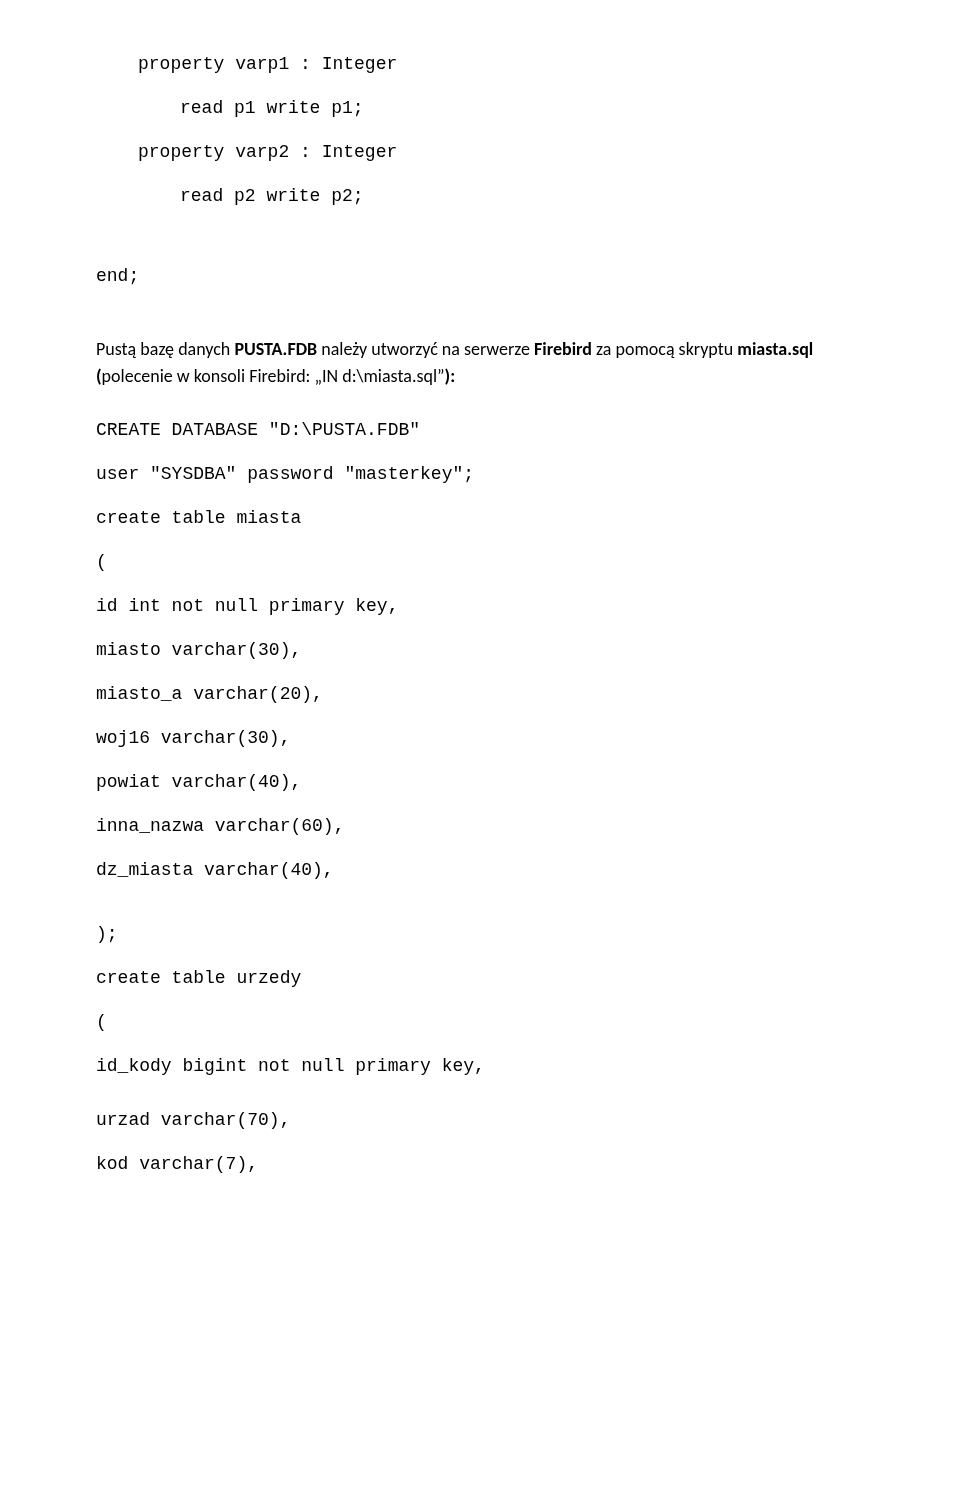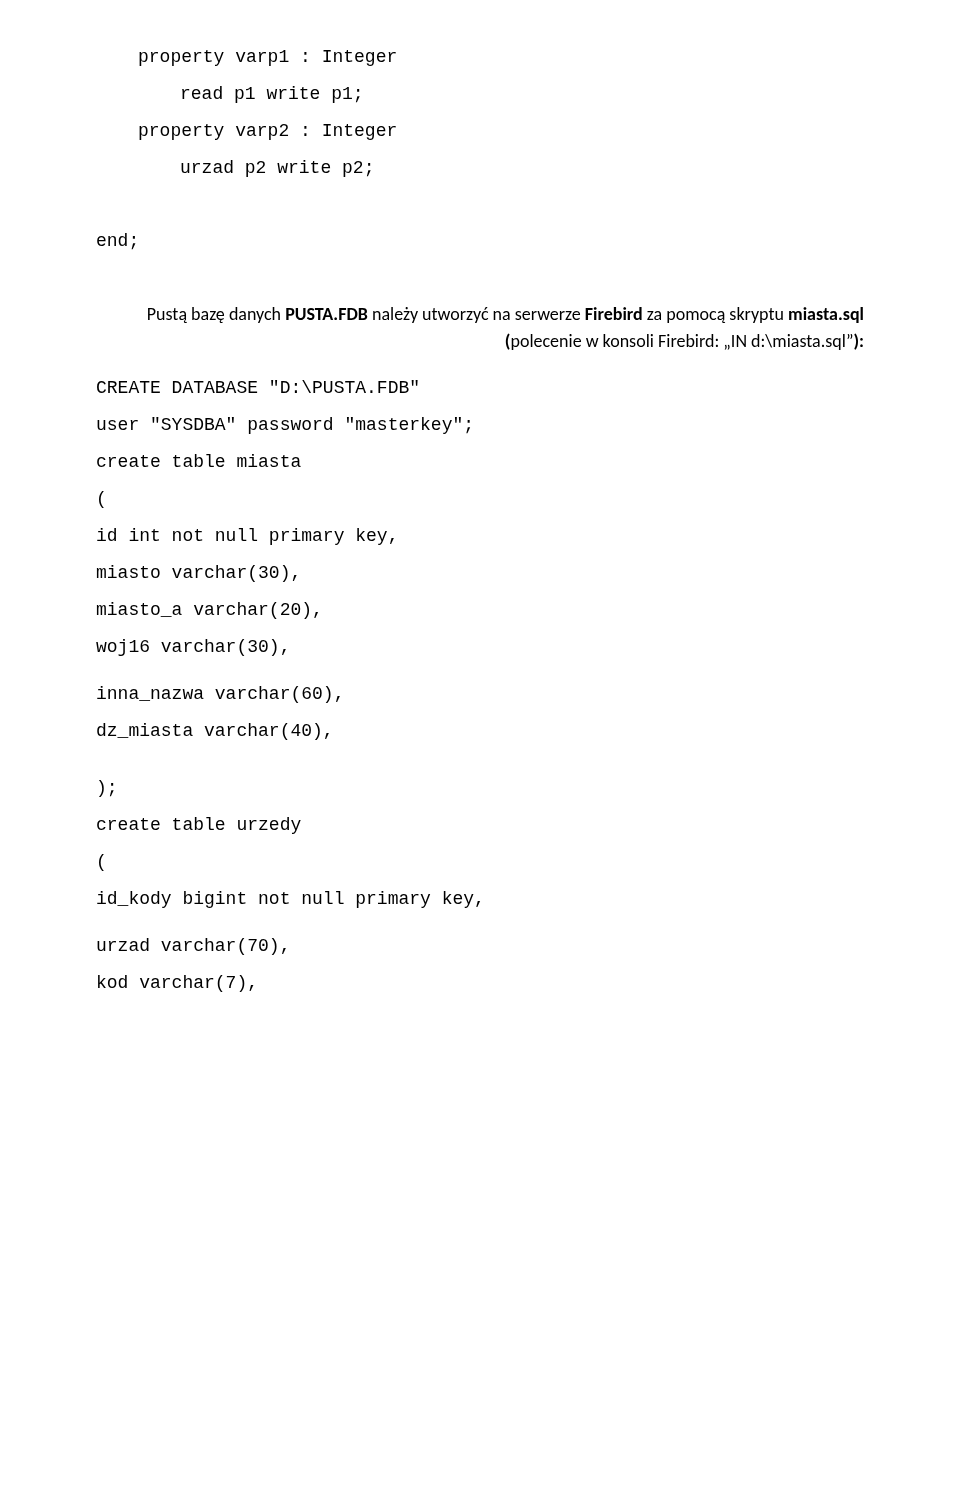--- a/index.html
+++ b/index.html
@@ -10,47 +10,47 @@
   }
   .page {
     padding: 44px 96px 96px 96px;
     font-family: "Courier New", Courier, monospace;
     font-size: 18px;
     line-height: 1.5;
     color: #000;
   }
   .code-line {
     white-space: pre;
+    margin-top: 7px;
   }
   .indent1 { padding-left: 42px; }
   .indent2 { padding-left: 84px; }
   .para {
     font-family: Calibri, Arial, sans-serif;
     font-size: 18px;
     line-height: 1.5;
-    text-align: right;
   }
   .bold { font-weight: bold; }
   .spacer-xs { height: 10px; }
   .spacer-sm { height: 20px; }
   .spacer-xl { height: 46px; }
   .end-block { padding-left: 0; }
 </style>
 </head>
 <body>
 
 <div class="page">
 
   <div class="code-line indent1">property varp1 : Integer</div>
   <div class="spacer-xs"></div>
   <div class="code-line indent2">read p1 write p1;</div>
   <div class="spacer-xs"></div>
   <div class="code-line indent1">property varp2 : Integer</div>
   <div class="spacer-xs"></div>
-  <div class="code-line indent2">urzad p2 write p2;</div>
+  <div class="code-line indent2">read p2 write p2;</div>
 
   <div class="spacer-xl"></div>
 
   <div class="code-line end-block">end;</div>
 
   <div class="spacer-xl"></div>
 
   <div class="para">
     <span>Pustą bazę danych </span><span class="bold">PUSTA.FDB</span><span> należy utworzyć na serwerze </span><span class="bold">Firebird</span><span> za pomocą skryptu </span><span class="bold">miasta.sql</span><span class="bold"> (</span><span>polecenie w konsoli Firebird: „IN d:\miasta.sql”</span><span class="bold">):</span>
   </div>
@@ -66,20 +66,21 @@
   <div class="code-line">(</div>
   <div class="spacer-xs"></div>
   <div class="code-line">id int not null primary key,</div>
   <div class="spacer-xs"></div>
   <div class="code-line">miasto varchar(30),</div>
   <div class="spacer-xs"></div>
   <div class="code-line">miasto_a varchar(20),</div>
   <div class="spacer-xs"></div>
   <div class="code-line">woj16 varchar(30),</div>
   <div class="spacer-xs"></div>
+  <div class="code-line">powiat varchar(40),</div>
   <div class="spacer-xs"></div>
   <div class="code-line">inna_nazwa varchar(60),</div>
   <div class="spacer-xs"></div>
   <div class="code-line">dz_miasta varchar(40),</div>
   <div class="spacer-xs"></div>
   <div class="spacer-xs"></div>
   <div class="spacer-xs"></div>
   <div class="code-line">);</div>
   <div class="spacer-xs"></div>
   <div class="code-line">create table urzedy</div>

